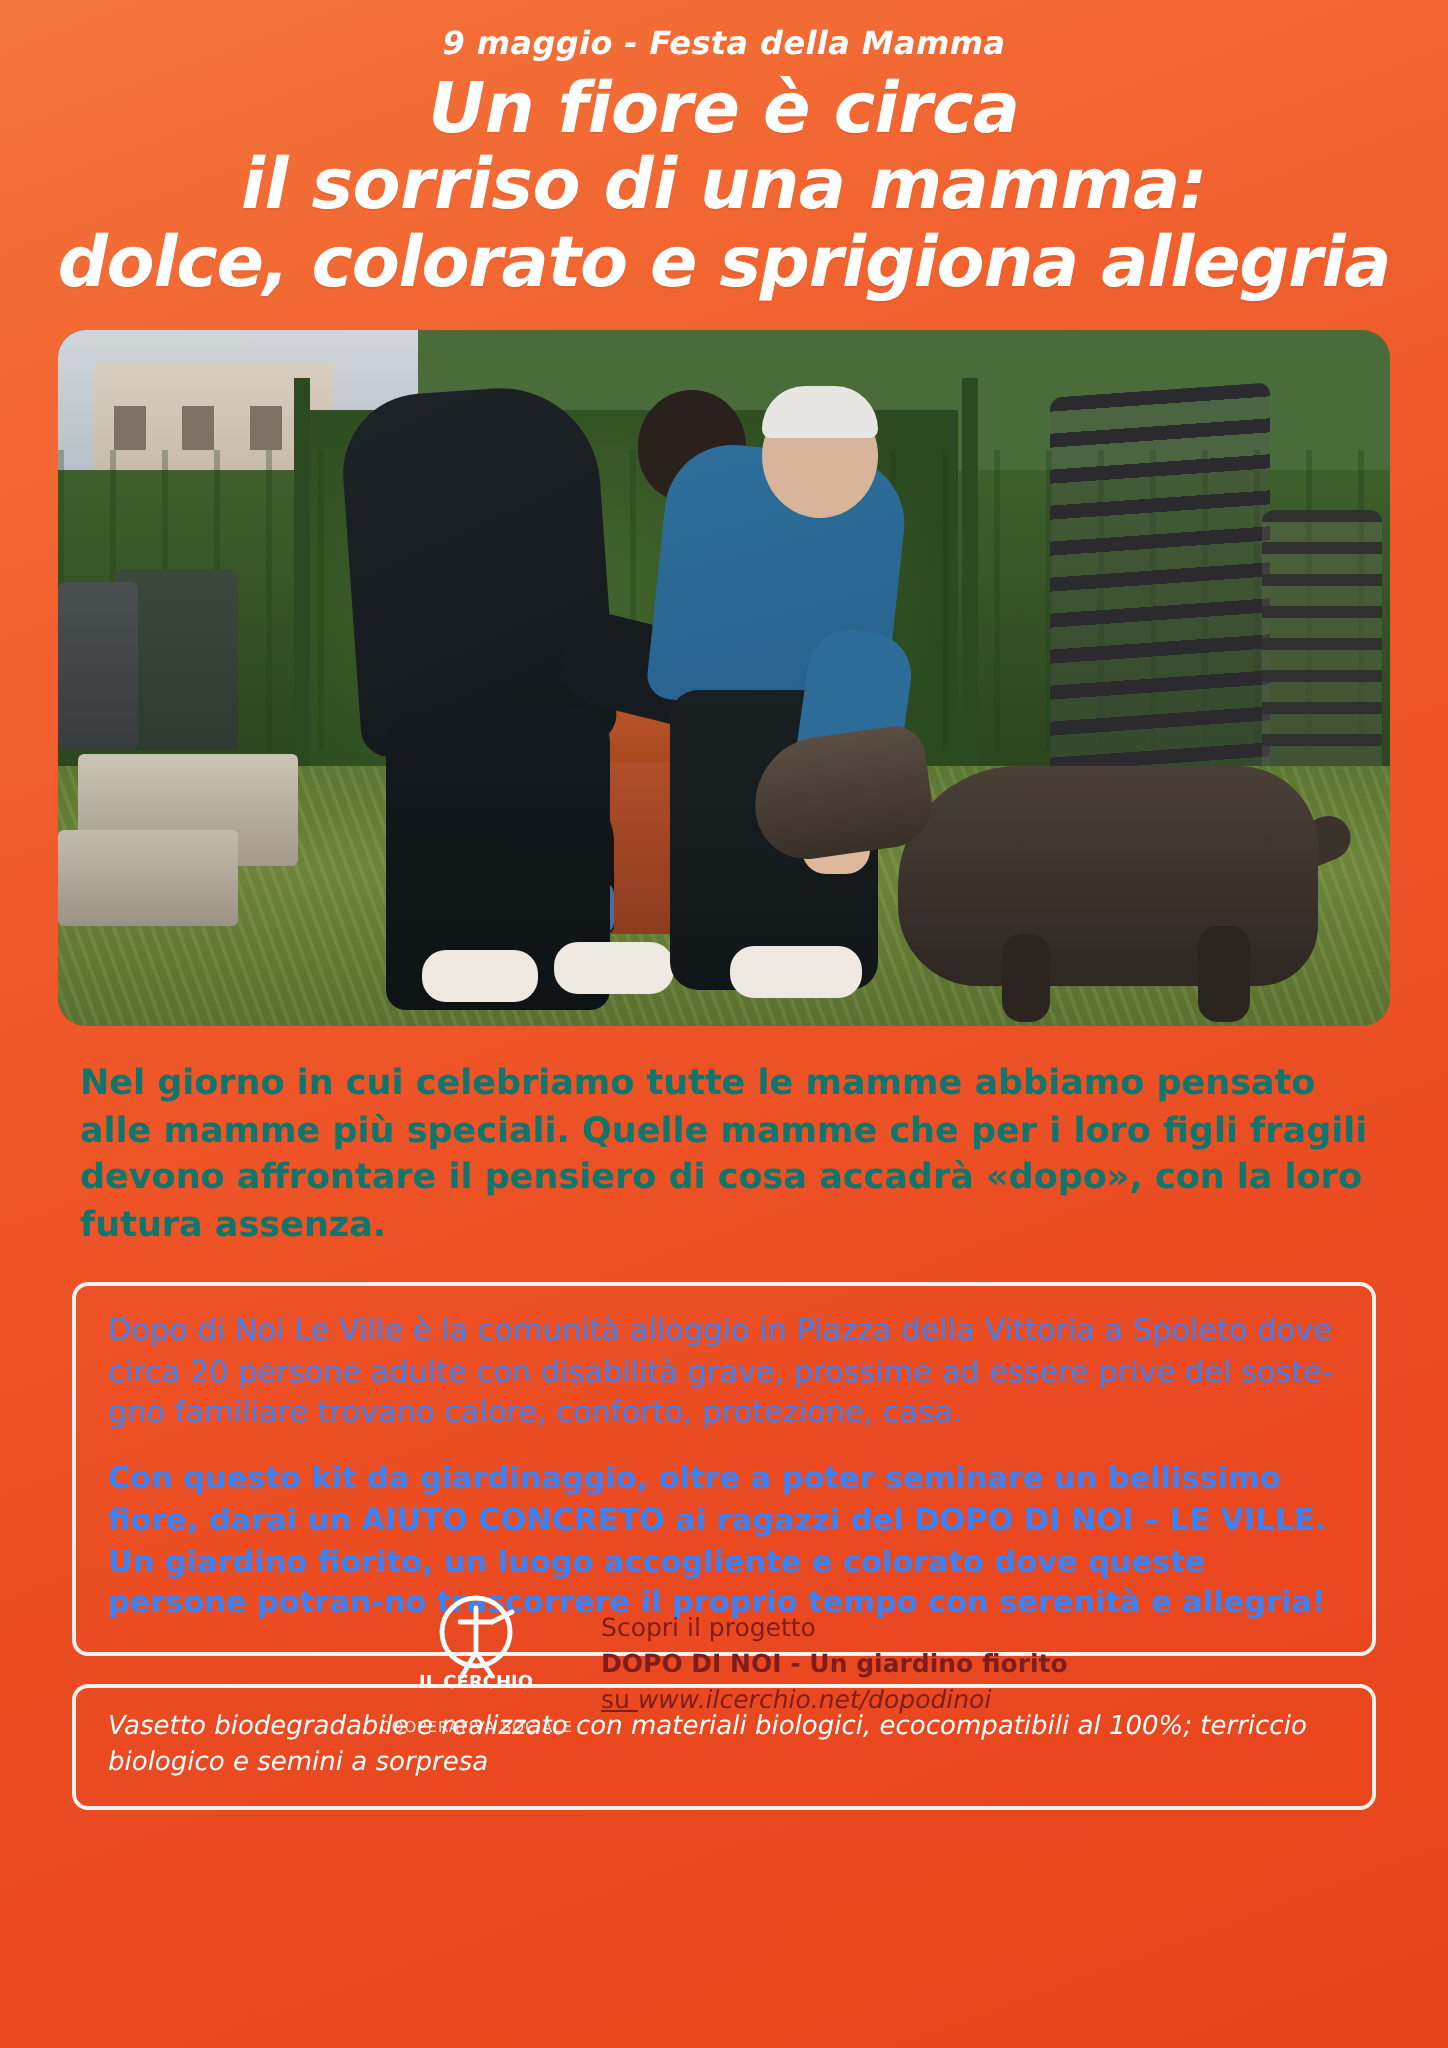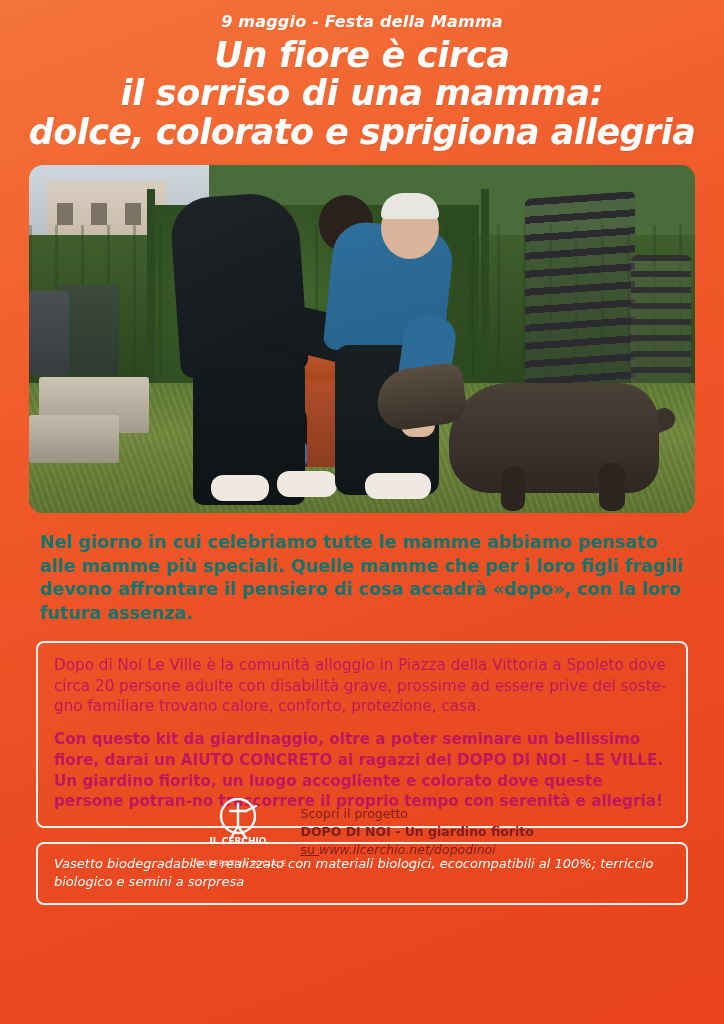--- a/index.html
+++ b/index.html
@@ -313,21 +313,21 @@
   .box {
     margin: 16px 8px 0 8px;
     border: 2px solid rgba(255,255,255,0.92);
     border-radius: 8px;
     padding: 12px 16px 14px 16px;
   }
   .box p {
     margin: 0;
     font-size: 15.2px;
     line-height: 1.36;
-    color: #be185d;
+    color: #3b82f6;
   }
   .box p + p {
     margin-top: 12px;
     font-weight: bold;
   }
   .box-note {
     margin: 14px 8px 0 8px;
     border: 2px solid rgba(255,255,255,0.92);
     border-radius: 8px;
     padding: 11px 16px 12px 16px;

